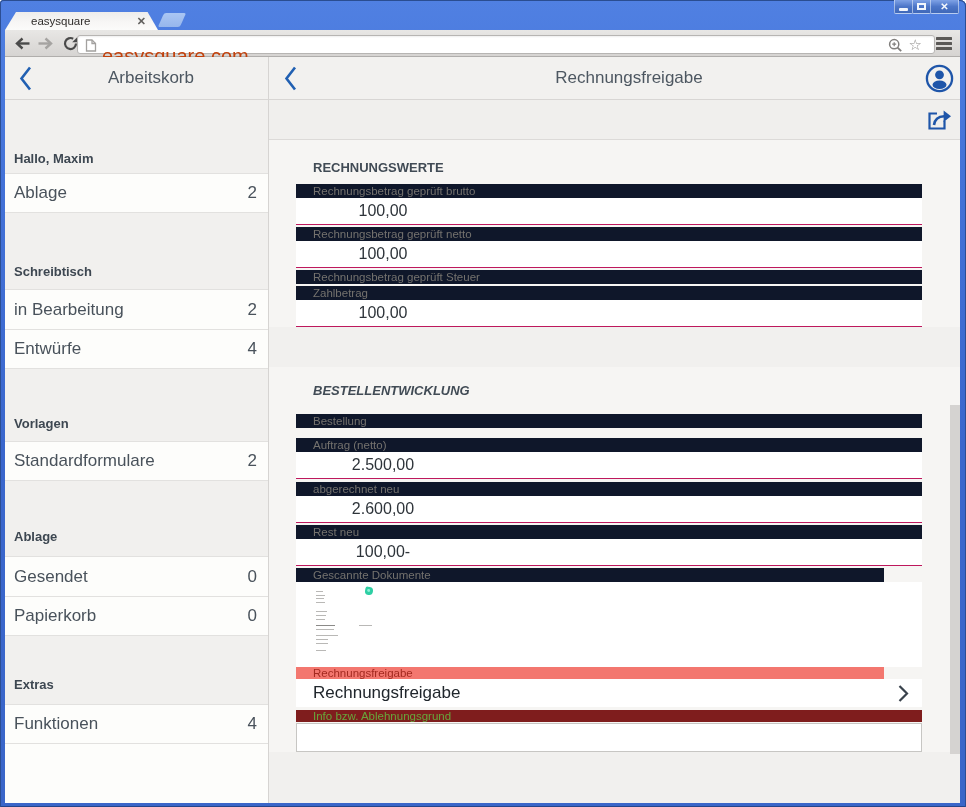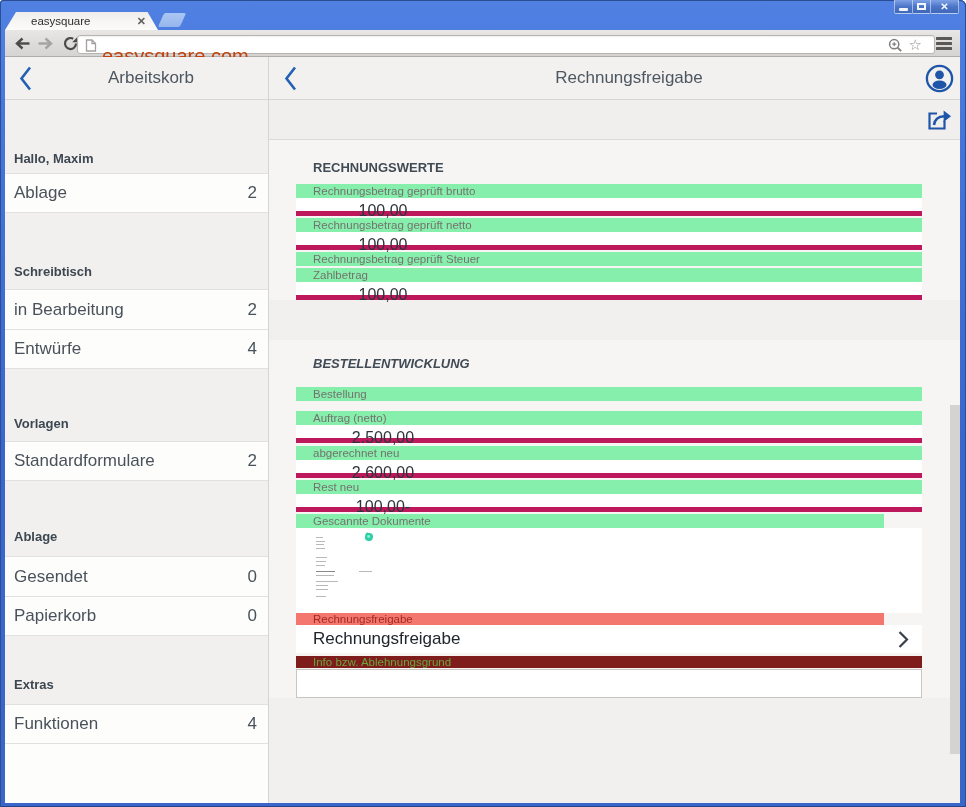--- a/index.html
+++ b/index.html
@@ -69,25 +69,25 @@
   .action-bar { height:40px; background:#f0efed; border-bottom:1px solid #dcdad8; position:relative; }
   .share { position:absolute; right:7px; top:6px; }
 
   .group { background:#f6f5f3; }
   .section-title { font-size:13px; font-weight:bold; color:#414b55; padding-left:44px; line-height:15px; }
   .g1 .section-title { padding-top:20px; padding-bottom:9px; }
   .g2 .section-title { padding-top:16px; padding-bottom:16px;font-style:italic; }
   .section-gap { height:38px; }
 
   .field { margin:0 38px 2px 27px; }
-  .field .bar { height:14px; line-height:14px; background:#86efac; font-size:11.5px; color:#74726e; padding-left:17px; }
+  .field .bar { height:14px; line-height:14px; background:#0f172a; font-size:11.5px; color:#74726e; padding-left:17px; }
   .field .bar.short { margin-right:38px; }
   .field .bar.red { background:#f3776f; color:#a42a20; height:12px; line-height:13px; }
   .field .bar.green { background:#7f1d1d; color:#67a73c; height:12px; line-height:13px; }
-  .field .val { height:18px; line-height:26px; background:#ffffff; border-bottom:5px solid #be185d; font-size:16px; color:#2e343a; }
+  .field .val { height:27px; line-height:26px; background:#ffffff; border-bottom:1px solid #be185d; font-size:16px; color:#2e343a; }
   .field .val .num { display:block; width:174px; text-align:center; }
   .field.f-bestellung { margin-bottom:10px; }
   .field.f-bestellung .val { height:30px; line-height:29px; padding-left:16px; border-bottom:none; }
   .field.f-auftrag { margin-bottom:3px; }
   .field.f-action { margin-bottom:3px; }
   .field.f-action .val { height:28px; line-height:27px; padding-left:17px; font-size:17px; color:#20262c; border-bottom:none; position:relative; }
   .row-chevron { position:absolute; right:13px; top:5px; }
   .docarea { height:85px; background:#ffffff; position:relative; }
   .thumb { position:absolute; left:20px; top:1px; width:62px; height:80px; }
   .thumb .logo { position:absolute; left:49px; top:4px; width:8px; height:8px; background:#2ecfa4; border-radius:2px 4px 4px 4px; transform:rotate(12deg); }

